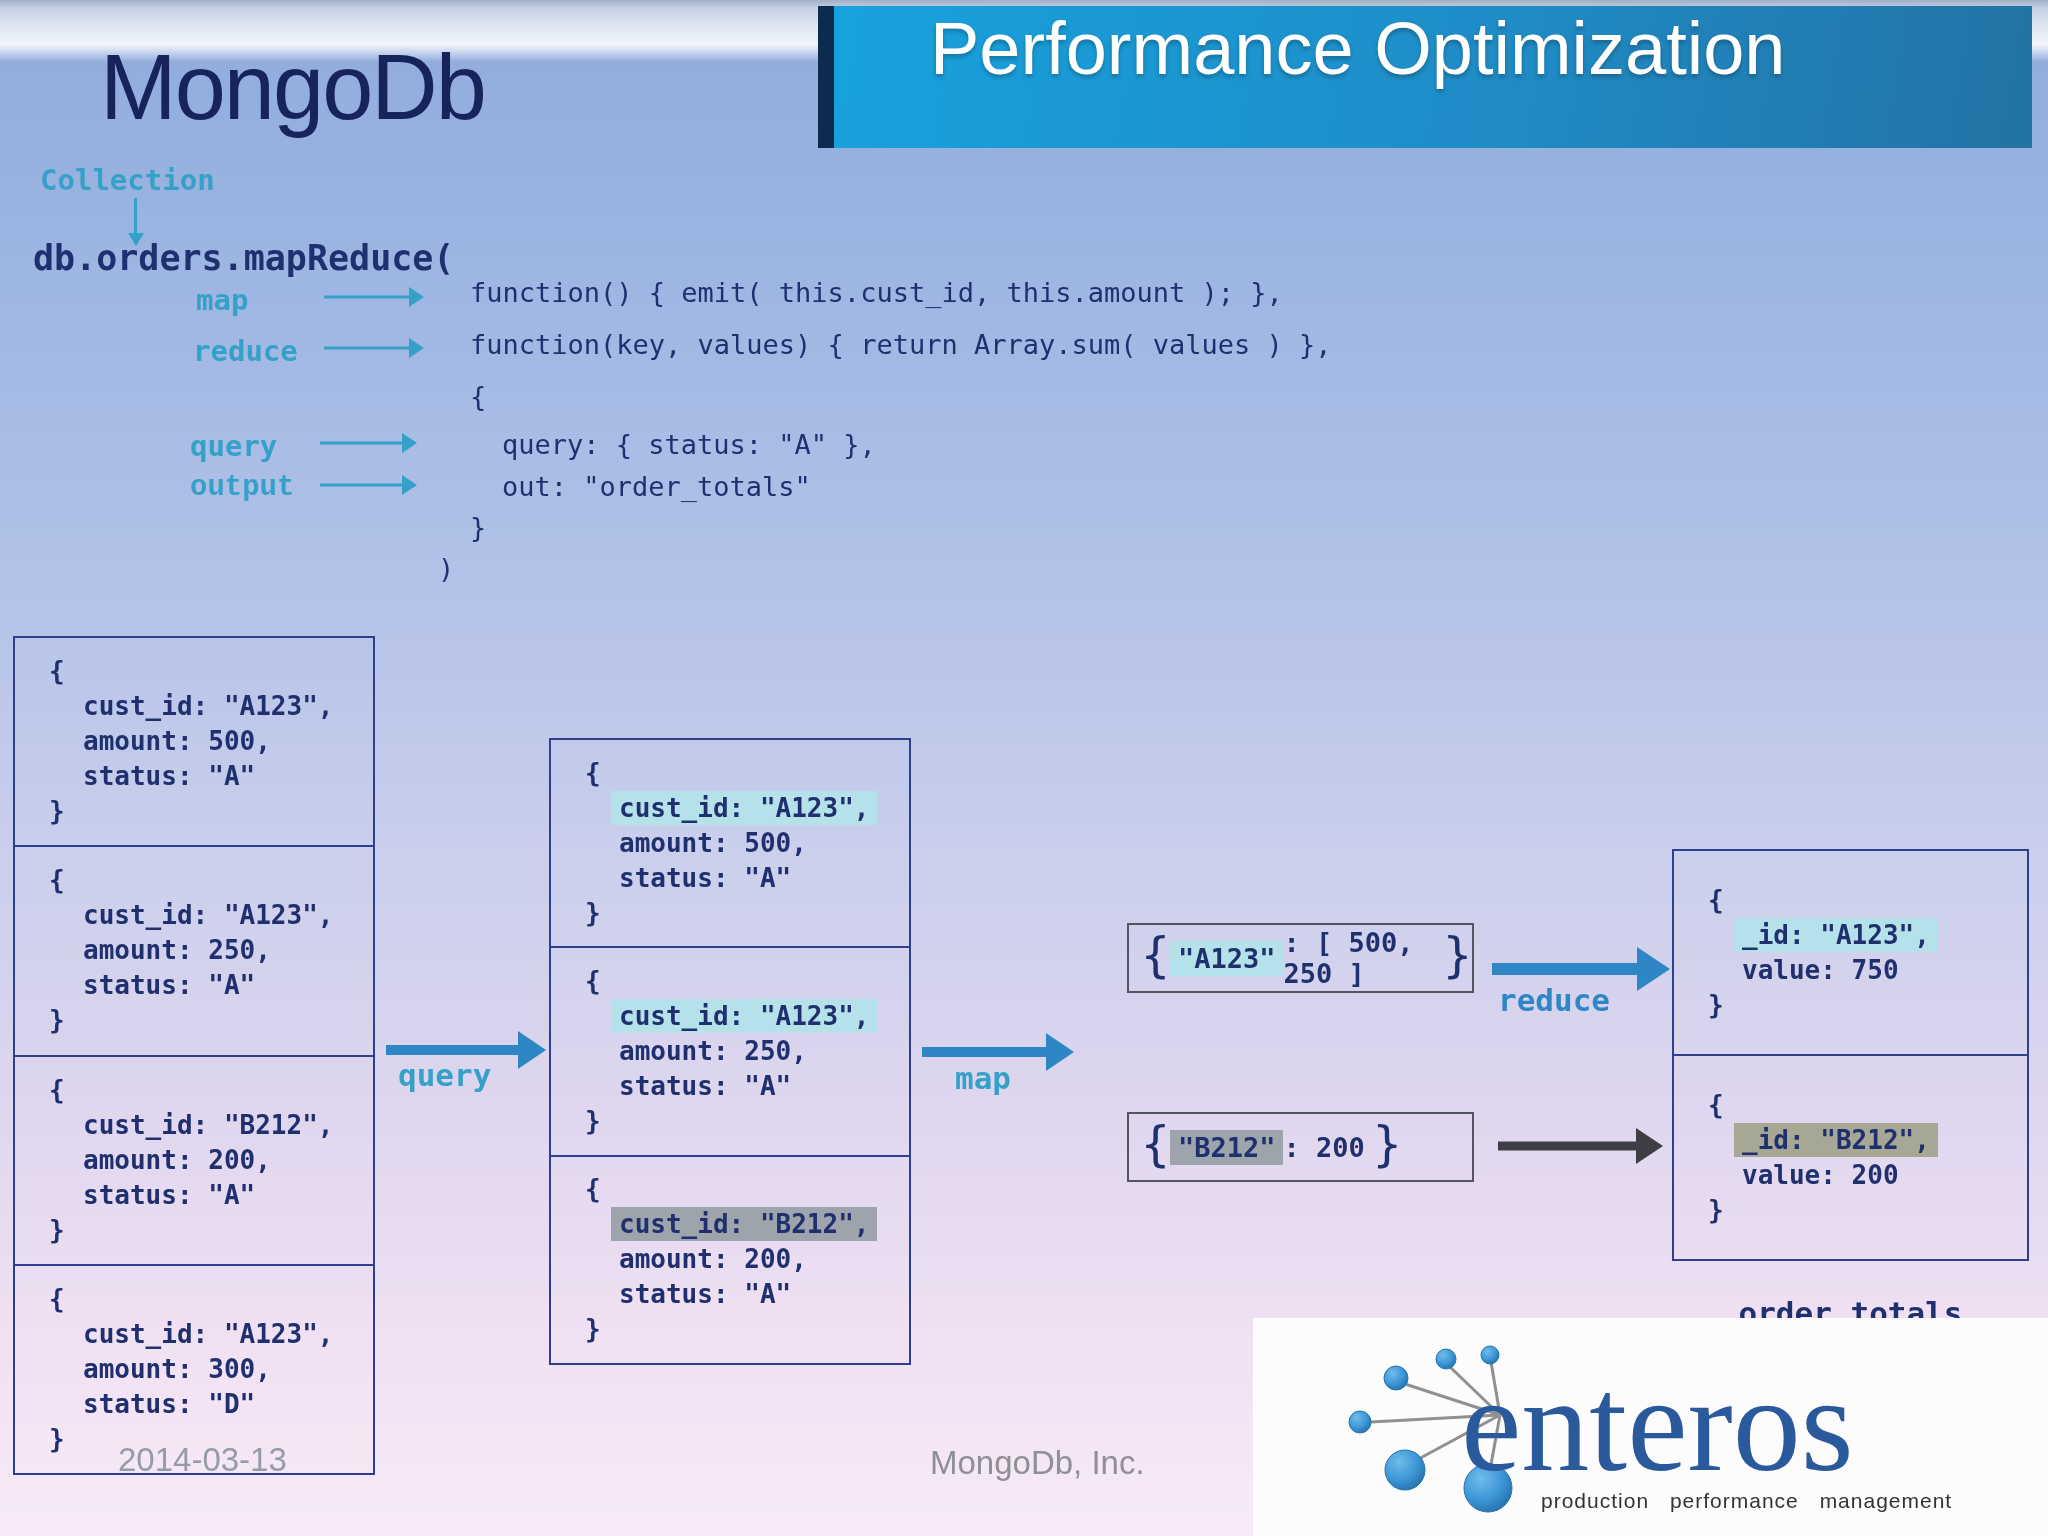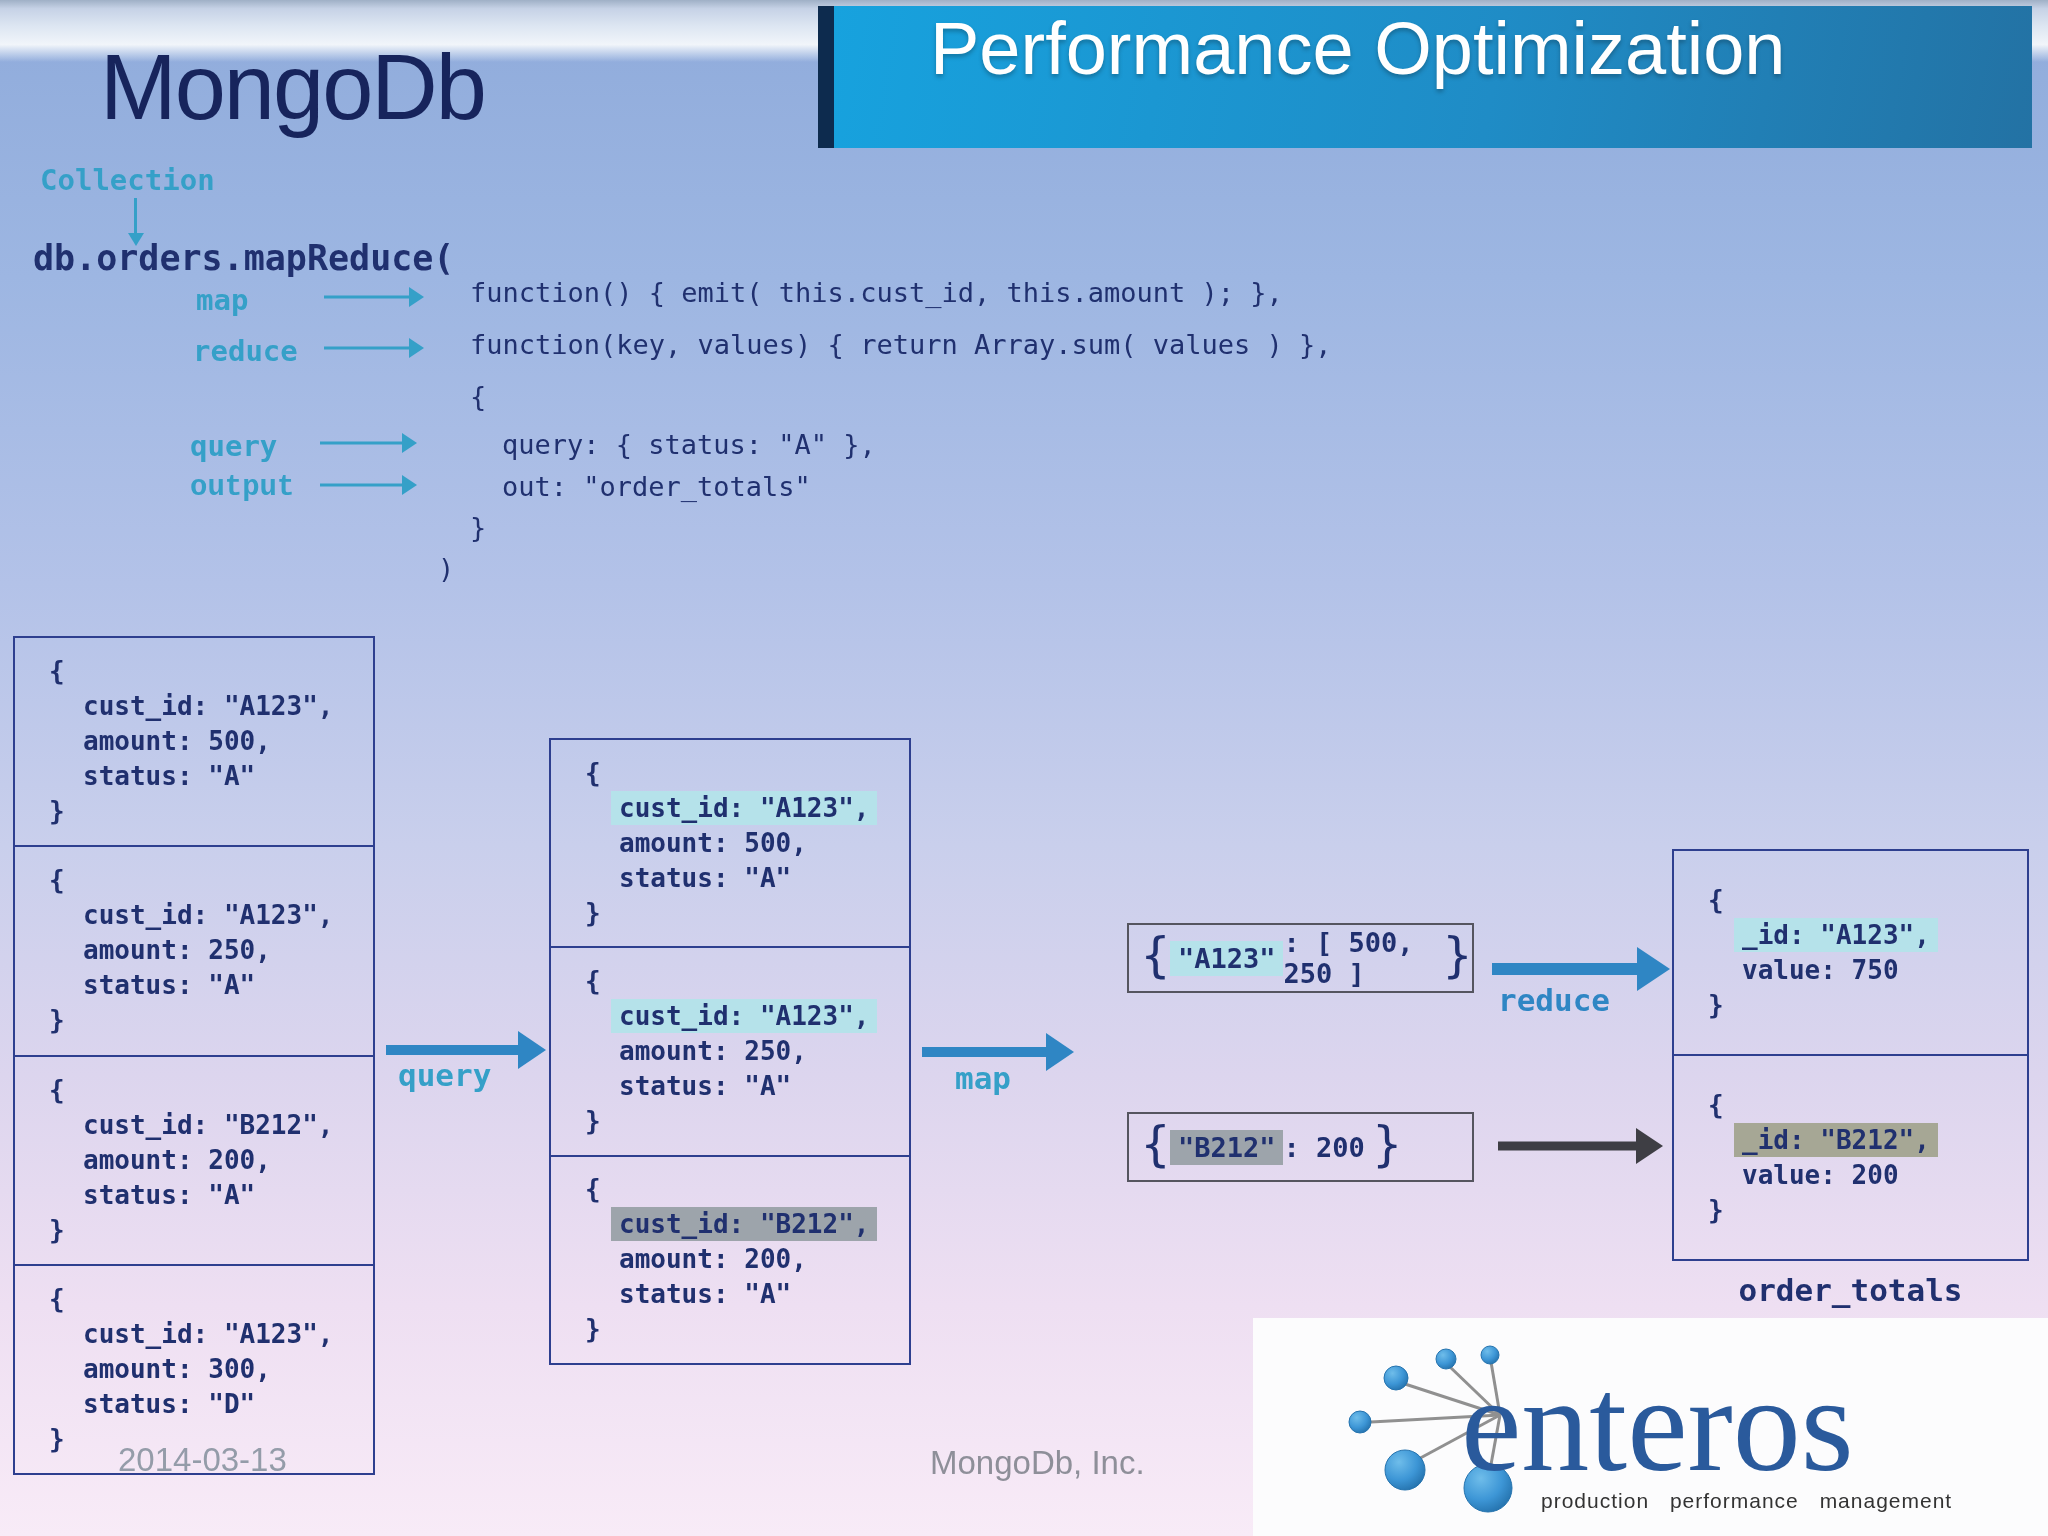--- a/index.html
+++ b/index.html
@@ -34,21 +34,21 @@
   
   .docbox{position:absolute;border:2px solid var(--box-border);display:flex;flex-direction:column;box-sizing:border-box;}
   .doc-cell{flex:1;border-top:2px solid var(--box-border);display:flex;flex-direction:column;justify-content:center;padding-left:34px;}
   .doc-cell:first-child{border-top:none;}
   .doc-line{font-family:"DejaVu Sans Mono",monospace;color:var(--navy);font-size:26px;line-height:35px;font-weight:600;white-space:pre;}
   .doc-line.indent{padding-left:34px;}
   .hl{padding:2px 8px;margin:-2px -8px;}
   .hl-cyan{background:var(--hl-cyan);}
   .hl-gray{background:var(--hl-gray);}
   .hl-olive{background:var(--hl-olive);}
-  .boxlabel{position:absolute;text-align:center;font-family:"DejaVu Sans Mono",monospace;font-size:31px;font-weight:700;color:var(--navy);}
+  .boxlabel{position:absolute;text-align:center;font-family:"DejaVu Sans Mono",monospace;font-size:31px;font-weight:700;color:var(--navy);margin-top:23px;}
   .arrowlabel{position:absolute;font-family:"DejaVu Sans Mono",monospace;font-size:31px;font-weight:600;color:var(--teal);}
   
   .kvbox{position:absolute;width:347px;height:70px;border:2px solid var(--kv-border);
     display:flex;align-items:center;padding-left:12px;box-sizing:border-box;gap:8px;
     font-family:"DejaVu Sans Mono",monospace;font-size:27px;font-weight:600;color:var(--navy);}
   .kvbox .brace{font-size:48px;font-weight:400;margin-top:-6px;}
   .date{position:absolute;left:118px;top:1441px;font-size:33px;color:#949ca9;z-index:5;}
   .company{position:absolute;left:930px;top:1444px;font-size:33px;color:#8e8f99;}
   .logo{position:absolute;left:1253px;top:1318px;width:795px;height:218px;background:#fcfcfd;}
 </style>

